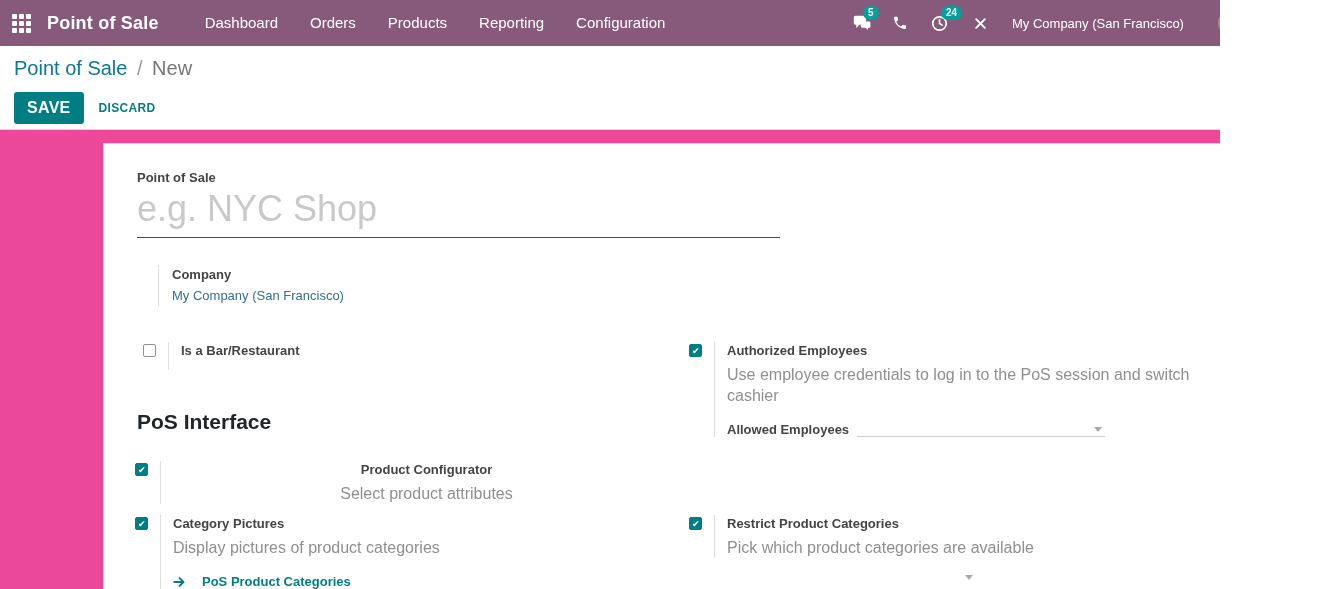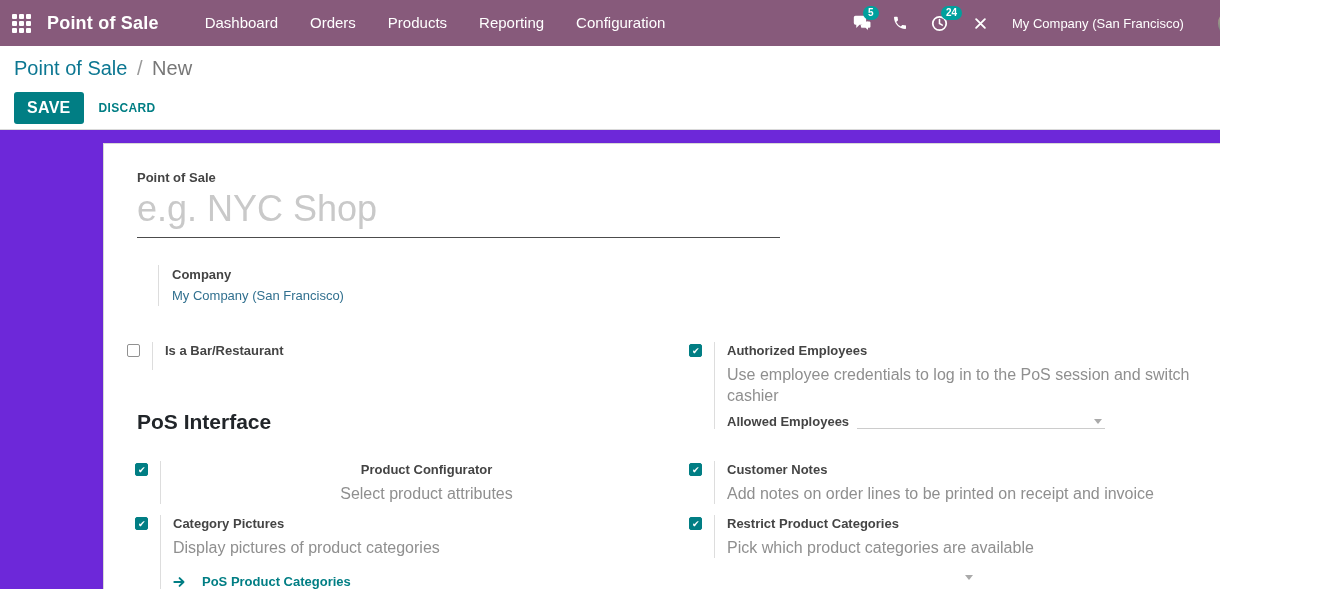--- a/index.html
+++ b/index.html
@@ -1,17 +1,17 @@
 <!DOCTYPE html>
 <html><head>
 <meta charset="utf-8">
 <style>
   * { margin:0; padding:0; box-sizing:border-box; }
   body { font-family:"Liberation Sans", sans-serif; background:#fff; }
-  .stage { position:relative; width:1220px; height:589px; background:#6d28d9; overflow:hidden; }
+  .stage { position:relative; width:1220px; height:589px; background:#ec4899; overflow:hidden; }
 
   
   .navbar { position:relative; height:46px; background:#875a7b; display:flex; align-items:center;
             padding-left:12px; color:#fff; overflow:hidden; white-space:nowrap; }
   .apps-grid { display:grid; grid-template-columns:repeat(3,5px); grid-template-rows:repeat(3,5px);
                gap:2px; margin-right:16px; cursor:pointer; }
   .apps-grid span { background:#fff; border-radius:1px; }
   .brand { font-size:18px; font-weight:700; letter-spacing:.2px; }
   .nav-menu { display:flex; margin-left:30px; font-size:15px; height:46px; align-items:center; }
   .nav-menu-item { padding:0 16px; line-height:46px; cursor:pointer; }
@@ -56,21 +56,21 @@
   .cb { width:13px; height:13px; flex:none; margin:2px 12px 0 0; background:#fff;
         border:1px solid #919191; border-radius:2px; position:relative; cursor:pointer; }
   .cb.checked { background:#017e84; border-color:#017e84; }
   .cb.checked::after { content:"\2714"; position:absolute; left:2px; top:0; color:#fff;
                        font-size:9px; line-height:12px; }
   .pane { flex:1; border-left:1px solid #ddd; padding-left:12px; min-height:28px; position:relative; }
   .s-label { font-size:13px; font-weight:700; color:#444; line-height:1.35; cursor:default; }
   .s-desc { font-size:16px; color:#8f8f8f; margin-top:4px; line-height:1.35; }
   .section-title { position:absolute; left:33px; top:266px; font-size:21px; font-weight:600; color:#212529; }
 
-  .inline-field { display:flex; align-items:flex-end; margin-top:5px; }
+  .inline-field { display:flex; align-items:flex-end; margin-top:13px; }
   .field-line { position:relative; width:248px; margin-left:8px; border-bottom:1px solid #ccc; height:17px; cursor:text; }
   .caret { width:0; height:0; border-left:4px solid transparent; border-right:4px solid transparent;
            border-top:5px solid #aaa; }
   .field-line .caret { position:absolute; right:3px; top:7px; }
   .lone-caret { position:absolute; left:250px; top:60px; }
 
   .setting-link { display:inline-flex; align-items:center; margin-top:16px; color:#017e84;
                   font-size:13px; font-weight:700; cursor:pointer;gap:8px; }
   .setting-link svg { margin-right:7px; }
 </style>
@@ -145,21 +145,21 @@
   <div class="sheet">
 
     <div class="f-label name-label">Point of Sale</div>
     <input class="name-input" type="text" placeholder="e.g. NYC Shop" style="">
 
     <div class="company-block">
       <div class="f-label">Company</div>
       <div class="company-value">My Company (San Francisco)</div>
     </div>
 
-    <div class="setting-box" style="left:23px; top:198px;">
+    <div class="setting-box" style="left:39px; top:198px;">
       <div class="cb"></div>
       <div class="pane">
         <div class="s-label">Is a Bar/Restaurant</div>
       </div>
     </div>
 
     <div class="setting-box" style="left:585px; top:198px;">
       <div class="cb checked"></div>
       <div class="pane">
         <div class="s-label">Authorized Employees</div>
@@ -176,27 +176,20 @@
     <div class="section-title">PoS Interface</div>
 
     <div class="setting-box" style="left:31px; top:317px;text-align:center;">
       <div class="cb checked"></div>
       <div class="pane">
         <div class="s-label">Product Configurator</div>
         <div class="s-desc">Select product attributes</div>
       </div>
     </div>
 
-    <div class="setting-box" style="left:585px; top:317px;">
-      <div class="cb checked"></div>
-      <div class="pane">
-        <div class="s-label">Customer Notes</div>
-        <div class="s-desc">Add notes on order lines to be printed on receipt and invoice</div>
-      </div>
-    </div>
 
     <div class="setting-box" style="left:31px; top:371px;">
       <div class="cb checked"></div>
       <div class="pane">
         <div class="s-label">Category Pictures</div>
         <div class="s-desc">Display pictures of product categories</div>
         <div class="setting-link">
           <svg width="14" height="14" viewBox="0 0 16 16">
             <path d="M1.5 8h10M7.5 3.5L12 8l-4.5 4.5" stroke="#017e84" stroke-width="2.2" fill="none" stroke-linecap="round" stroke-linejoin="round"></path>
           </svg>

